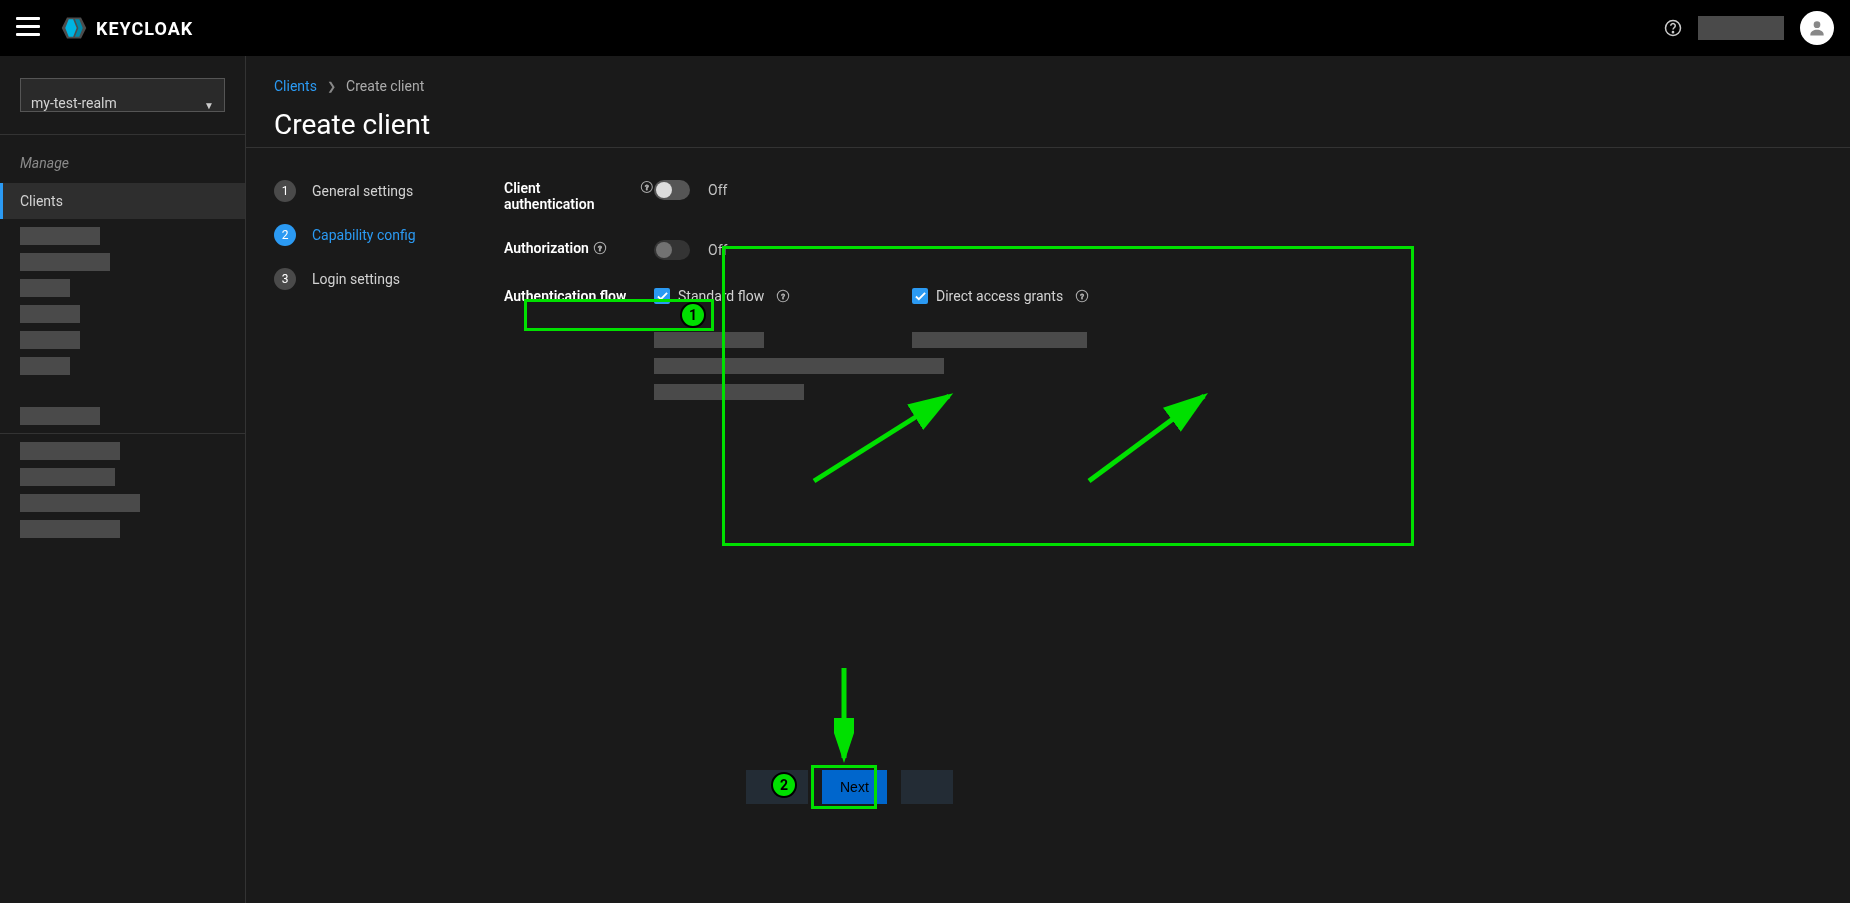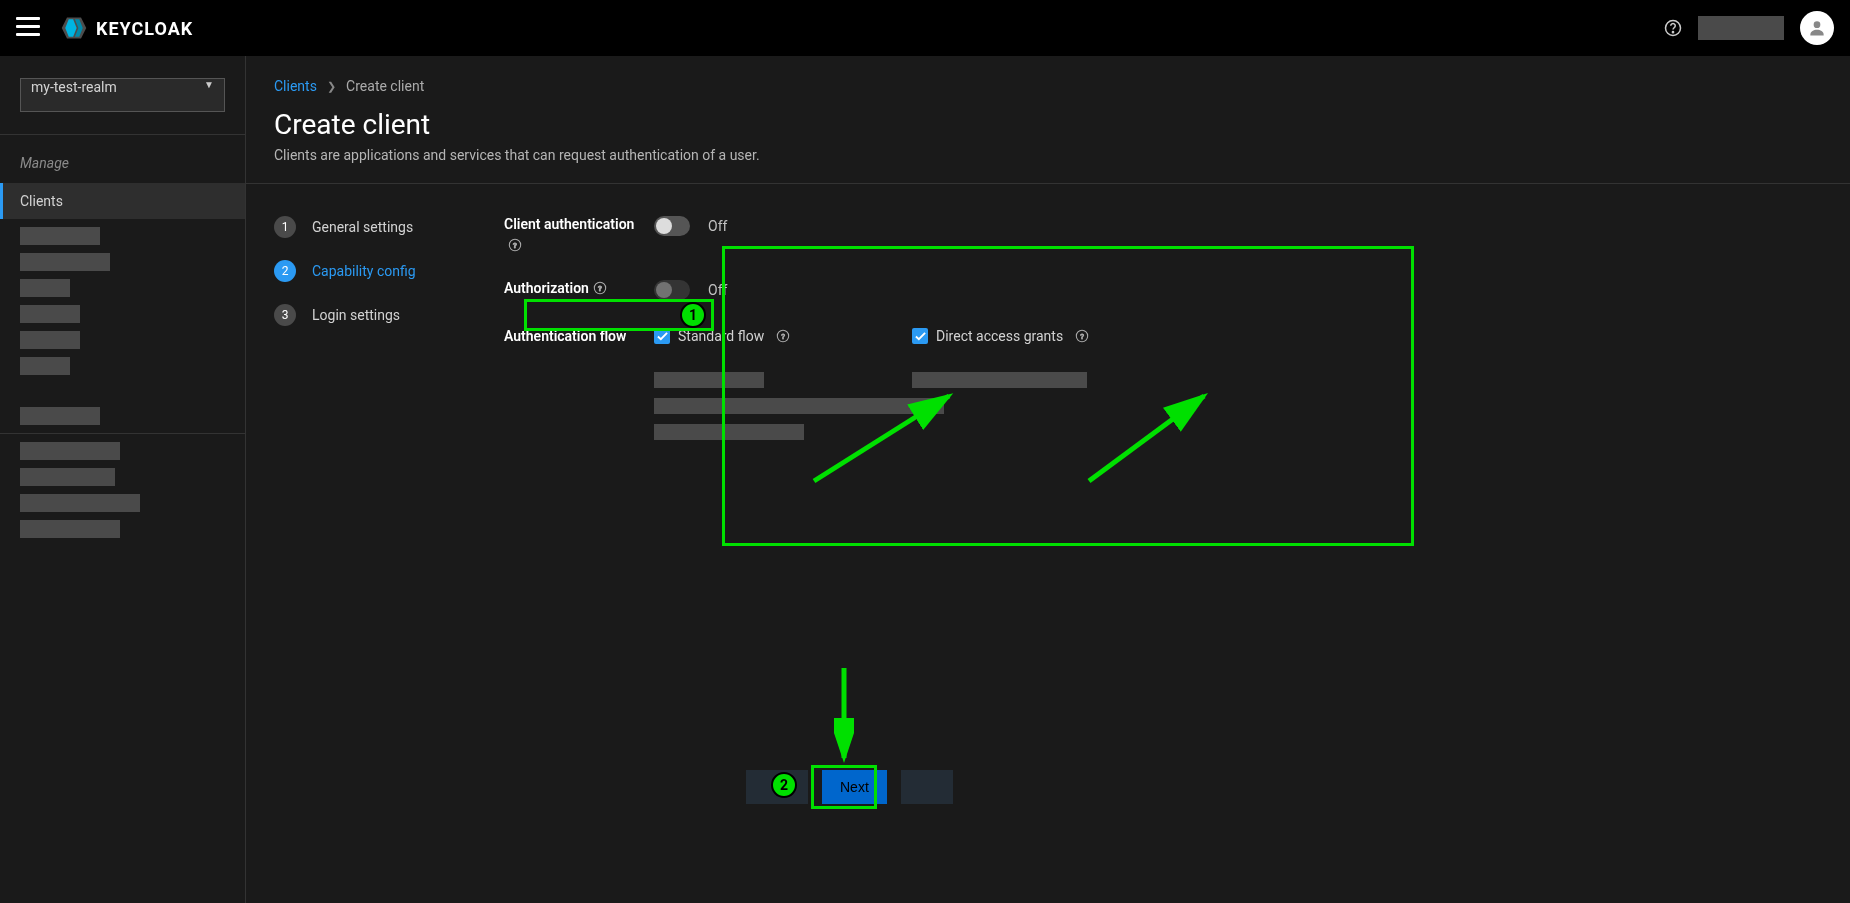--- a/index.html
+++ b/index.html
@@ -45,21 +45,21 @@
   background: #1a1a1a;
   border-right:1px solid #333;
   padding-top: 22px;
 }
 .realm-select {
   margin: 0 20px 22px 20px;
   border:1px solid #555;
   background: #2a2a2a;
   height:34px;
   display:flex;
-  align-items:flex-start;
+  align-items:flex-end;
   justify-content:space-between;
   padding: 0 10px;
   color:#d2d2d2;
   font-size:14px;
   cursor:pointer;
 }
 .realm-select .caret { font-size:10px; color:#ccc; }
 .sidebar hr { border:none; border-top:1px solid #333; margin:0; }
 .side-section { padding: 12px 0 6px 0; }
 .side-section-title { color:#8a8a8a; font-size:14px; padding: 8px 20px 12px 20px; font-style: italic; }
@@ -99,21 +99,21 @@
 .wiz-num {
   width:22px; height:22px; border-radius:50%; background:#4a4a4a; color:#fff;
   display:flex; align-items:center; justify-content:center; font-size:12px;
 }
 .wiz-step.active .wiz-num { background:#2b9af3; }
 .wiz-step.active .wiz-label { color:#2b9af3; }
 .wiz-label { color:#d2d2d2; }
 
 .wiz-form { flex:1; padding-top:10px; position:relative; }
 .form-row { display:flex; align-items:flex-start; margin-bottom:28px; }
-.form-label { width:150px; font-size:14px; font-weight:600; color:#fff; display:flex; flex-direction:column; gap:6px; }
+.form-label { width:150px; font-size:14px; font-weight:600; color:#fff; display:flex; flex-direction:row; gap:6px; }
 .help-svg { width:14px; height:14px; stroke:#aaa; fill:none; vertical-align:middle; margin-left:4px;}
 .form-control { display:flex; align-items:center; gap:18px; }
 
 
 .toggle {
   width:36px; height:20px; border-radius:10px; background:#555; position:relative; cursor:pointer;
 }
 .toggle::after {
   content:""; position:absolute; width:16px; height:16px; border-radius:50%;
   background:#ddd; top:2px; left:2px;
@@ -222,21 +222,20 @@
     <div class="side-redact w100"></div>
   </div>
 
   <div class="main">
     <div class="breadcrumb">
       <a href="#">Clients</a>
       <span class="chev">❯</span>
       <span>Create client</span>
     </div>
     <div class="page-title">Create client</div>
-    <div class="page-desc">Clients are applications and services that can request authentication of a user.</div>
     <hr class="divider">
 
     <div class="wizard">
 
       <div class="wiz-steps">
         <div class="wiz-step">
           <div class="wiz-num">1</div>
           <div class="wiz-label">General settings</div>
         </div>
         <div class="wiz-step active">

